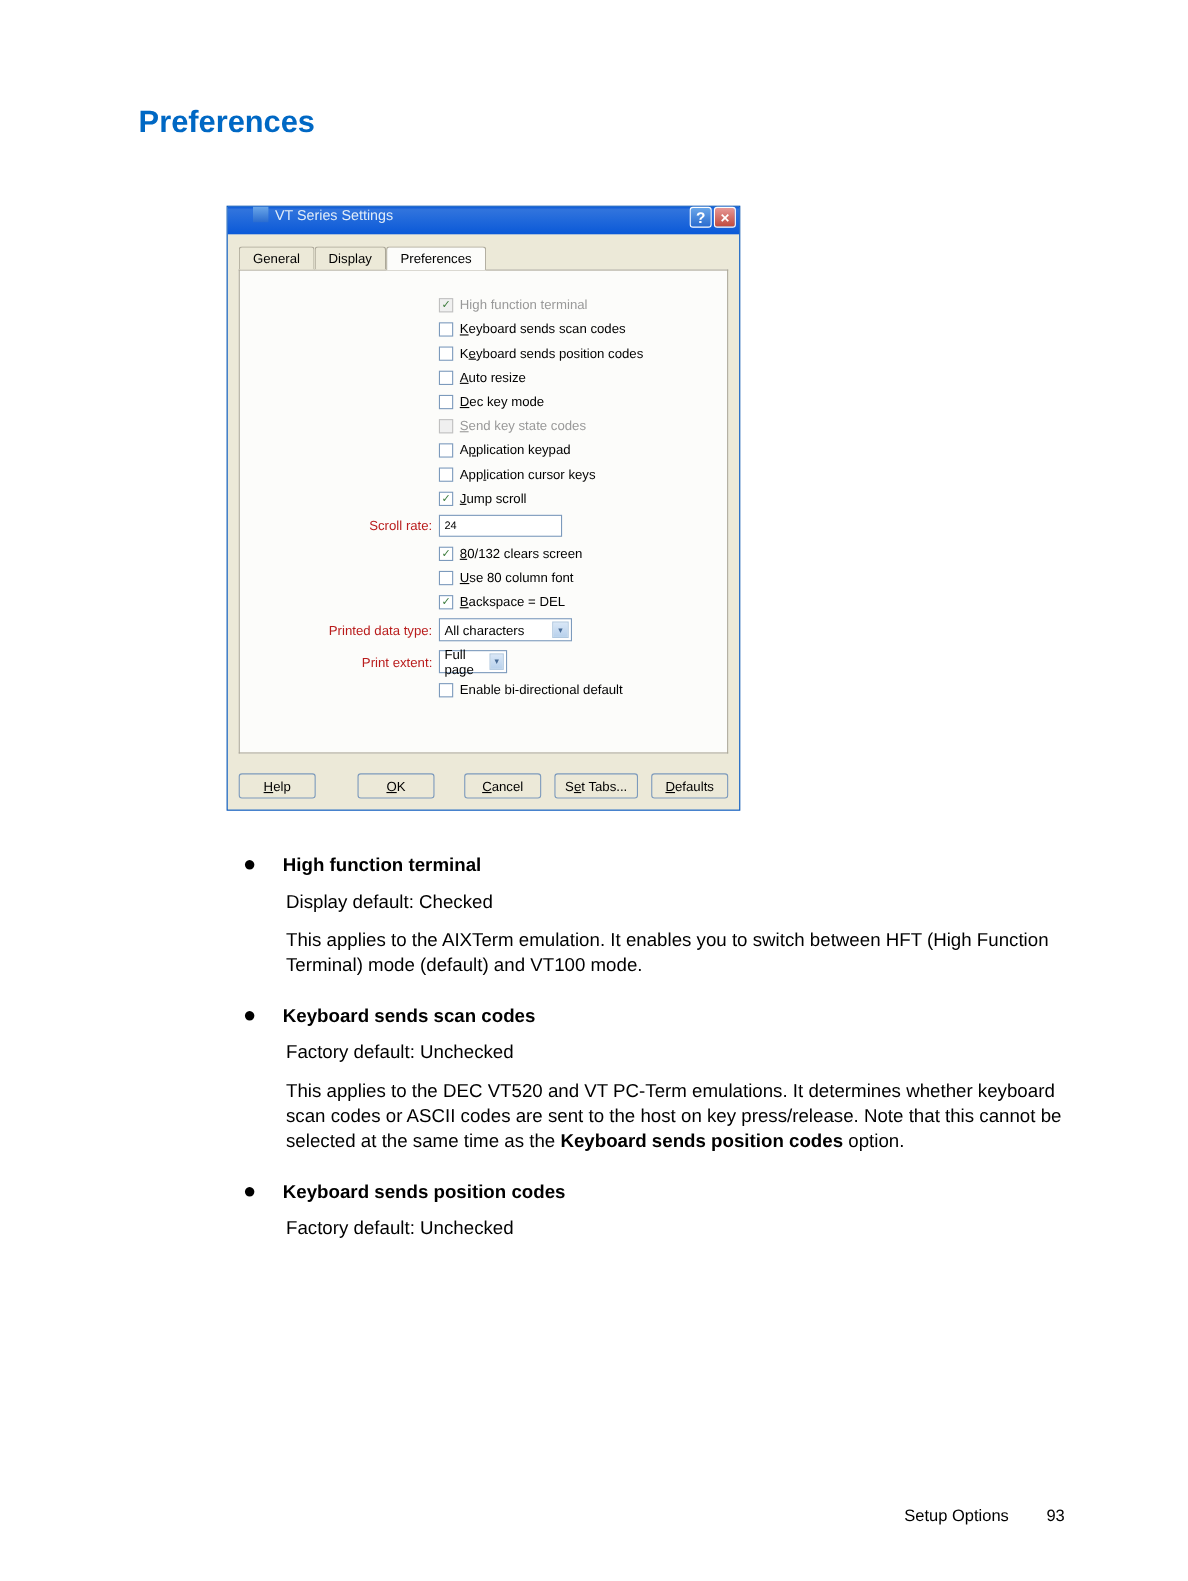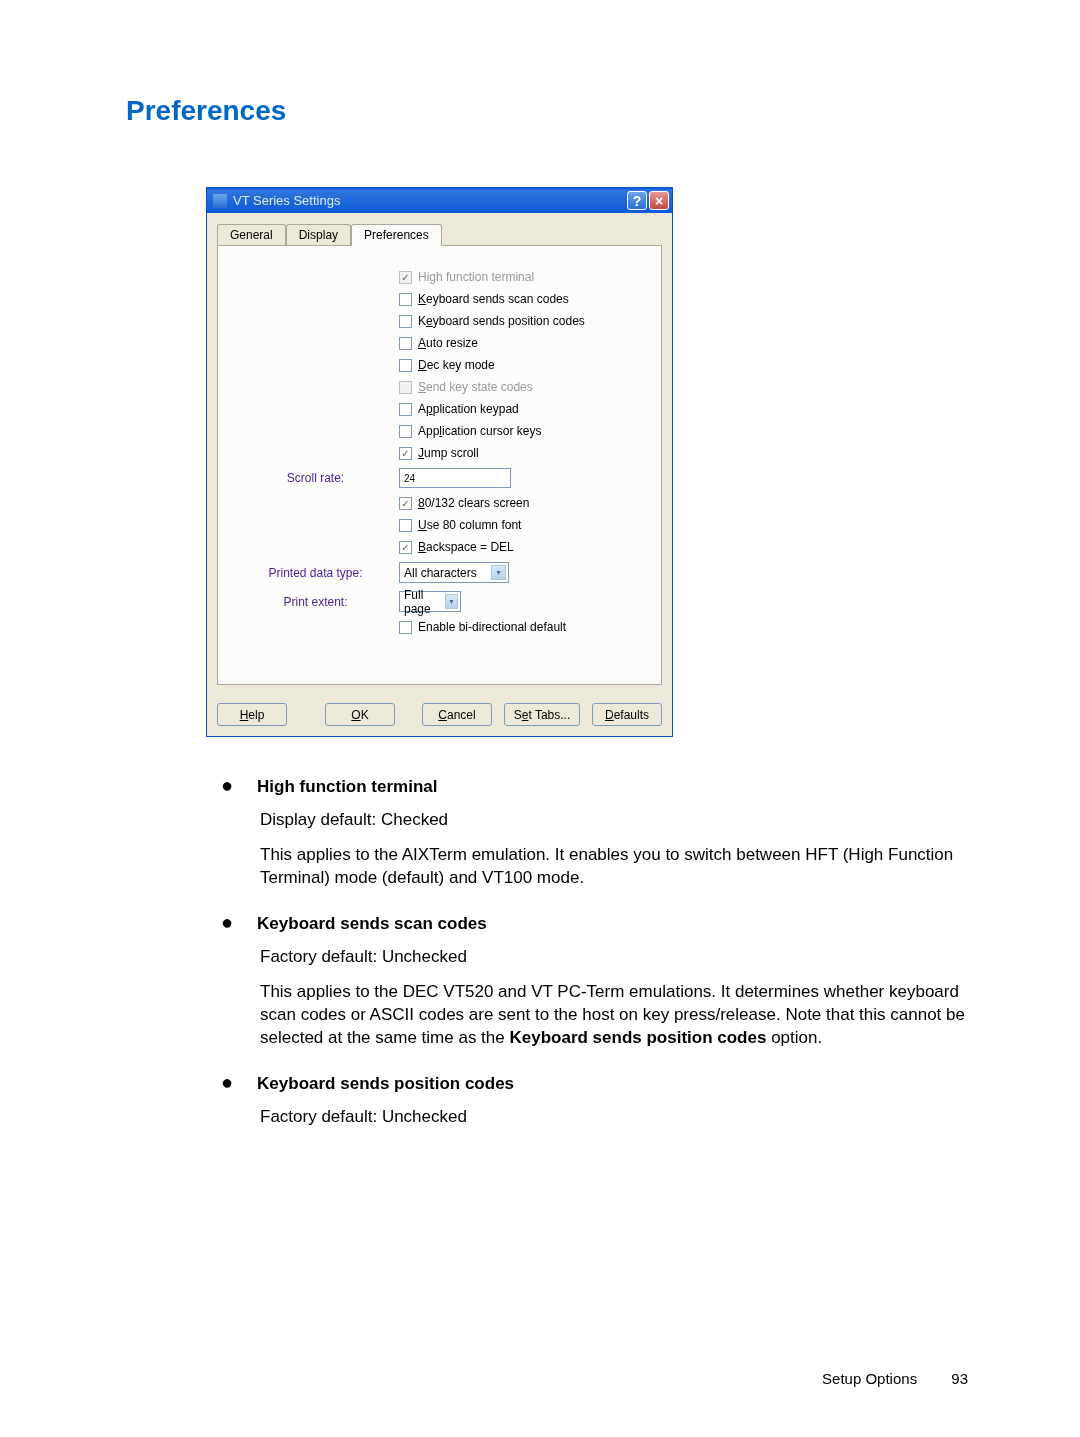--- a/index.html
+++ b/index.html
@@ -28,23 +28,22 @@
     }
     .dialog {
       width: 467px;
       border: 1px solid #0055c4;
       background: #ece9d8;
     }
     .titlebar {
       background: linear-gradient(to bottom, #0a59d8 0%, #3174dd 10%, #0a59d8 100%);
       color: #fff;
       display: flex;
-      align-items: center;
       height: 25px;
-      padding-left: 6px;
+      padding-left: 23px;
     }
     .titlebar-icon {
       width: 14px;
       height: 14px;
       background: linear-gradient(#6aa6e8, #2a6cd0);
       margin-right: 6px;
     }
     .titlebar-text {
       flex: 1;
       font-size: 13px;
@@ -102,24 +101,24 @@
       padding: 25px 20px 20px 20px;
       min-height: 440px;
     }
     .form-row {
       display: flex;
       align-items: center;
       margin-bottom: 8px;
     }
     .form-label {
       width: 155px;
-      text-align: center;
+      text-align: right;
       font-size: 12px;
       margin-right: 6px;
-      color: #4c1d95;
+      color: #b91c1c;
     }
     .chk {
       width: 13px;
       height: 13px;
       border: 1px solid #7c9abc;
       background: #fff;
       margin-right: 6px;
       display: inline-flex;
       align-items: center;
       justify-content: center;
@@ -316,21 +315,21 @@
           </div>
 
           <div class="form-row">
             <div class="form-label"></div>
             <span class="chk checked"></span>
             <span class="chk-label"><span class="u">B</span>ackspace = DEL</span>
           </div>
 
           <div class="form-row">
             <div class="form-label">Pri<span class="u">n</span>ted data type:</div>
-            <div class="combo" style="width:110px">
+            <div class="combo" style="width:121px">
               <span>All characters</span>
               <span class="arrow">▾</span>
             </div>
           </div>
 
           <div class="form-row">
             <div class="form-label">Prin<span class="u">t</span> extent:</div>
             <div class="combo" style="width:62px">
               <span>Full page</span>
               <span class="arrow">▾</span>

